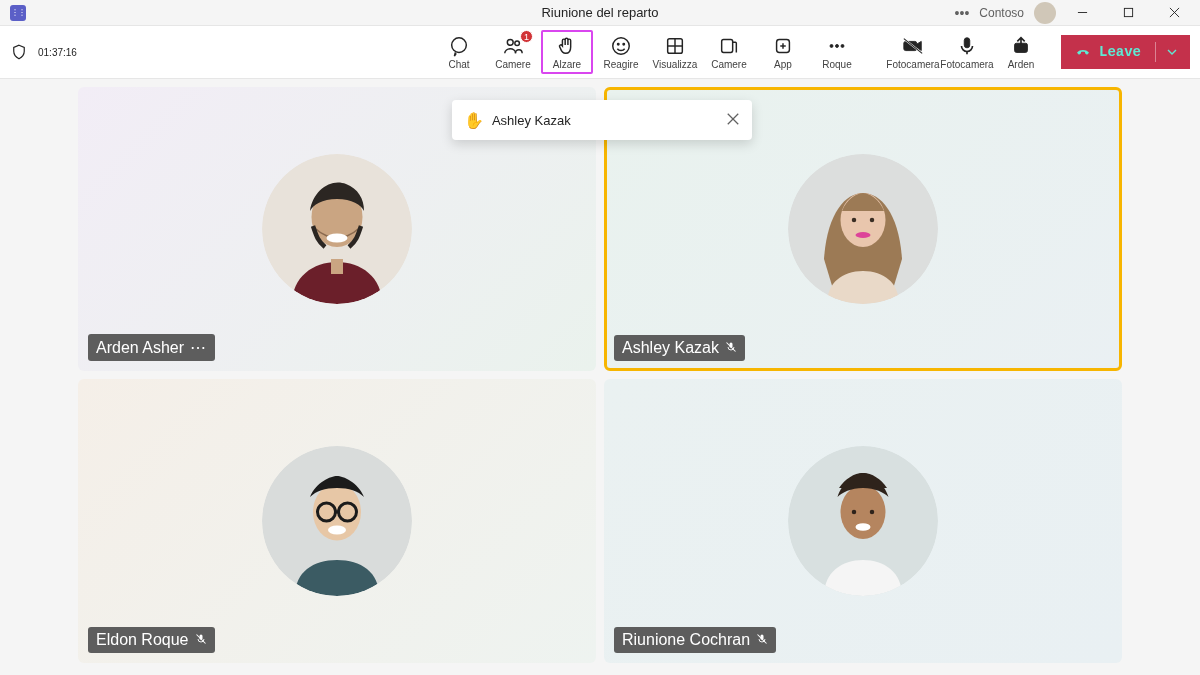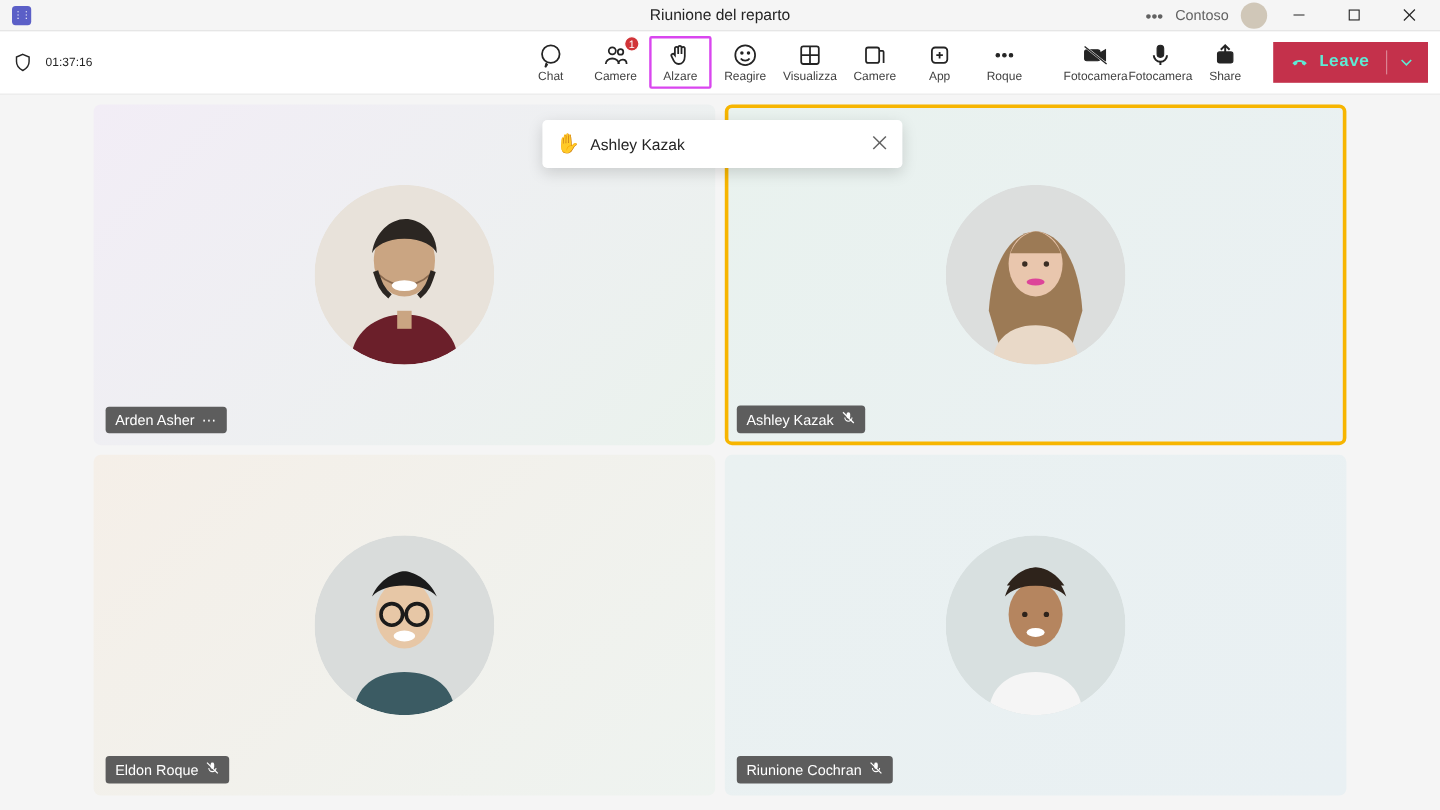--- a/index.html
+++ b/index.html
@@ -109,21 +109,21 @@
   .avatar-large {
     width:150px;height:150px;border-radius:50%;
     display:flex;align-items:center;justify-content:center;
     overflow:hidden;
   }
   .avatar-large svg { width:100%;height:100%; }
 
   .name-pill {
     position:absolute; left:10px; bottom:10px;
     background:rgba(80,80,80,0.92); color:#fff;
-    font-size:12px; padding:4px 8px; border-radius:3px;
+    font-size:16px; padding:4px 8px; border-radius:3px;
     display:flex; align-items:center; gap:6px;
   }
   .name-pill .mic-off svg { width:12px;height:12px; }
   .name-pill .dots3 { letter-spacing:1px; }
 
   
   .popup {
     position:absolute;
     left:452px; top:100px;
     width:300px; height:40px;
@@ -280,21 +280,21 @@
         </span>
       <span class="lbl">Fotocamera</span>
     </div>
     <div class="tool">
       <span class="ico">
           <svg viewBox="0 0 24 24" fill="currentColor">
             <rect x="5" y="9" width="14" height="10" rx="2"></rect>
             <path d="M12 3v8M8 7l4-4 4 4" fill="none" stroke="currentColor" stroke-width="1.8"></path>
           </svg>
         </span>
-      <span class="lbl">Share</span>
+      <span class="lbl">Arden</span>
     </div>
   </div>
 
   <button class="leave-btn">
     <svg viewBox="0 0 24 24" fill="currentColor">
         <path d="M3 13c2-3 6-4 9-4s7 1 9 4l-3 3-3-2v-2c-1-.3-2-.5-3-.5s-2 .2-3 .5v2l-3 2-3-3z"></path>
       </svg>
     <span>Leave</span>
     <span class="sep"></span>
     <svg viewBox="0 0 24 24" fill="none" stroke="currentColor" stroke-width="2">

